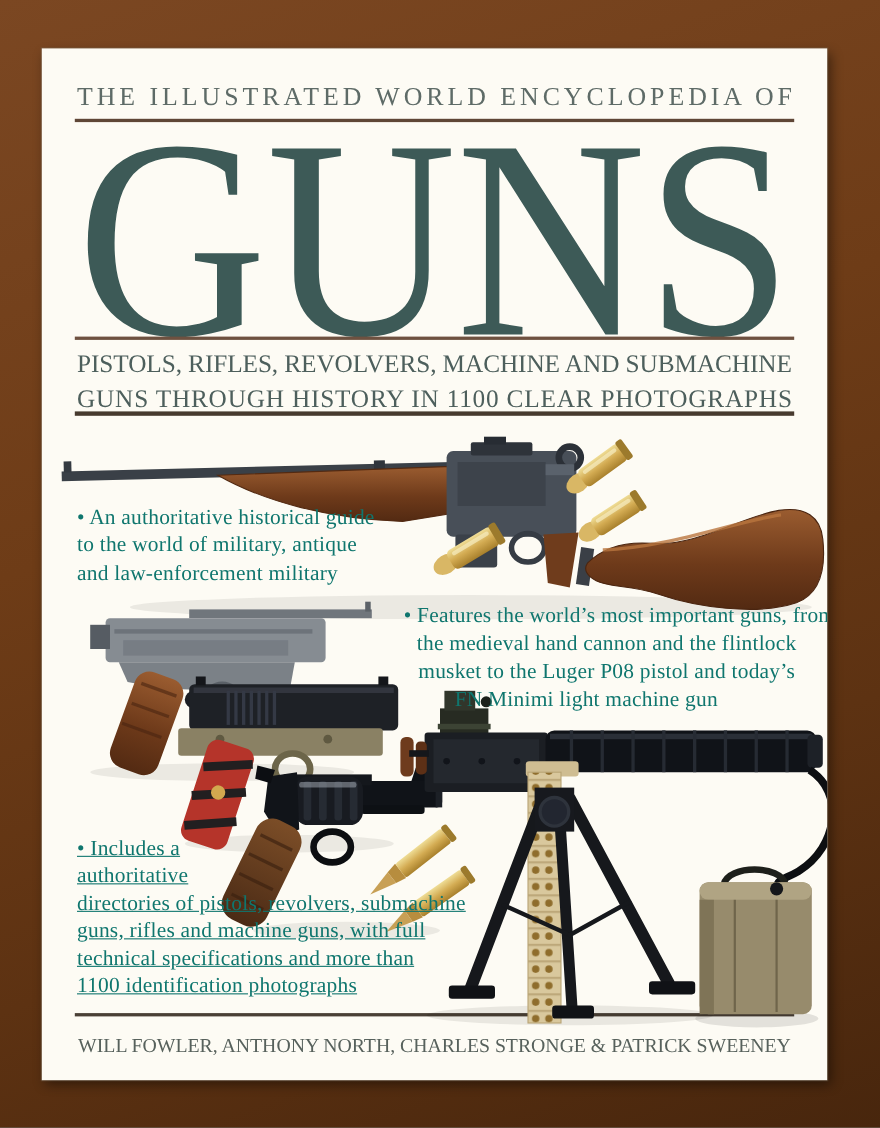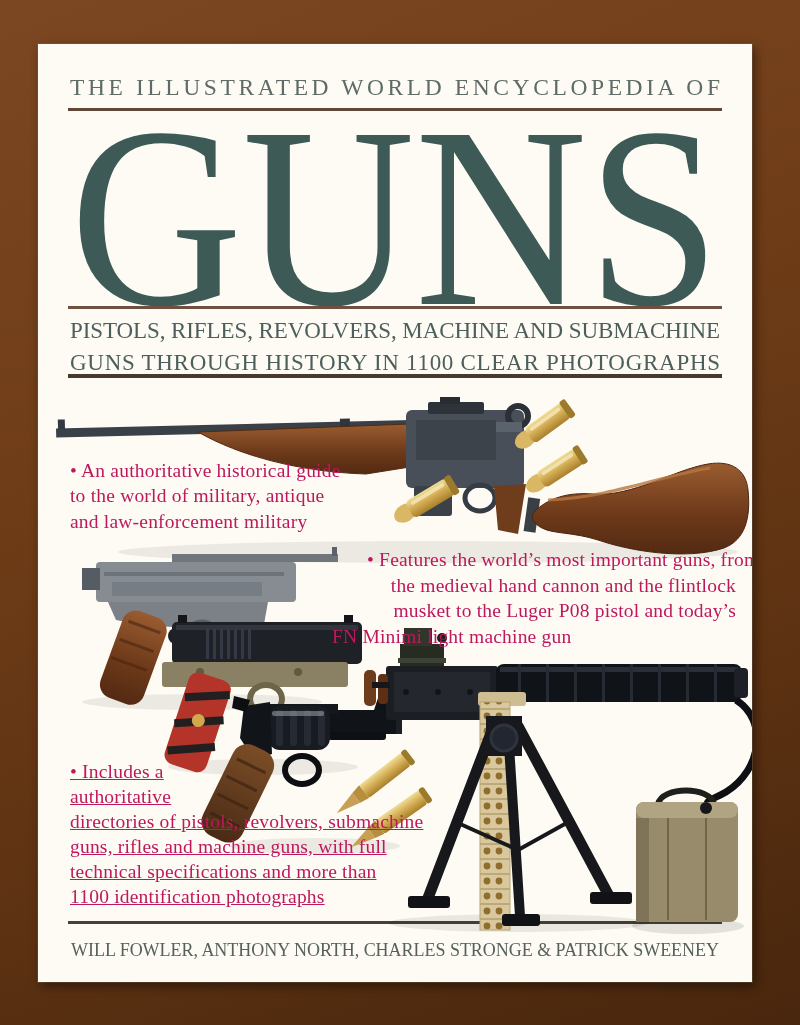--- a/index.html
+++ b/index.html
@@ -9,24 +9,24 @@
     font-family:"Liberation Serif", serif;
   }
   .page{
     position:absolute;left:38px;top:44px;width:714px;height:938px;
     background:#fdfbf4;
     box-shadow:0 0 0 1px rgba(120,110,90,.35), 3px 4px 10px rgba(0,0,0,.45);
     overflow:hidden;
   }
   .abs{position:absolute;}
   .rule{position:absolute;background:#5a4435;}
-  .txt{color:#be185d;font-size:19.5px;line-height:1.30;letter-spacing:.2px;}
+  .txt{color:#0f766e;font-size:19.5px;line-height:1.30;letter-spacing:.2px;}
   .b2line{white-space:nowrap;}
-  .al-center{text-align:right;margin-left:35px;}
-  .al-right{text-align:left;padding-right:2px;}
+  .al-center{text-align:center;margin-left:35px;}
+  .al-right{text-align:center;padding-right:2px;}
   svg{overflow:visible;display:block;}
 </style>
 </head>
 <body>
 
 <div class="cover">
   <div class="page">
 
     <svg width="0" height="0" aria-hidden="true">
       <defs>

